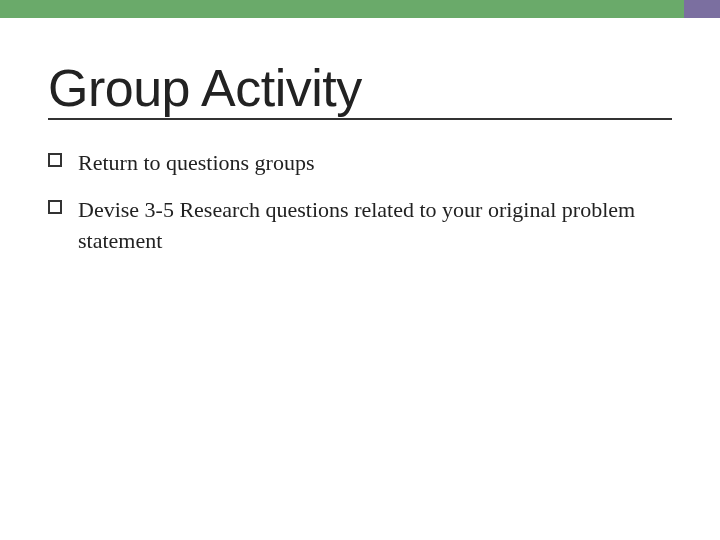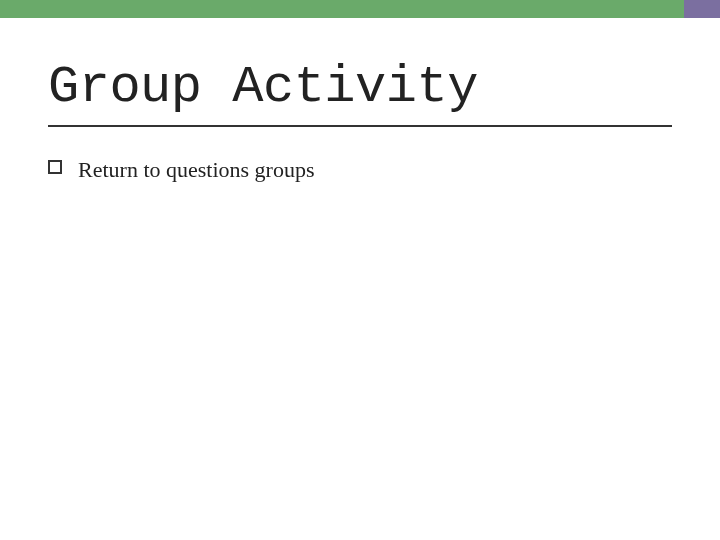--- a/index.html
+++ b/index.html
@@ -45,22 +45,21 @@
       right: 0;
       bottom: 0;
       padding: 40px 48px 40px 48px;
     }
 
     .title {
       font-size: 52px;
       font-weight: normal;
       color: #222222;
       letter-spacing: -0.5px;
-      margin-bottom: 8px;
-      font-family: Liberation Mono, monospace;
+      font-family: Liberation Sans, sans-serif;
     }
 
     .title-divider {
       border: none;
       border-top: 2px solid #333333;
       margin-bottom: 28px;
     }
 
     .bullet-list {
       list-style: none;
@@ -97,14 +96,18 @@
 </div>
 
 <div class="content">
   <h1 class="title">Group Activity</h1>
   <hr class="title-divider">
   <ul class="bullet-list">
     <li>
       <span class="bullet-square"></span>
       <span>Return to questions groups</span>
     </li>
+    <li>
+      <span class="bullet-square"></span>
+      <span>Devise 3-5 Research questions related to your original problem statement</span>
+    </li>
   </ul>
 </div>
 
 </body></html>

